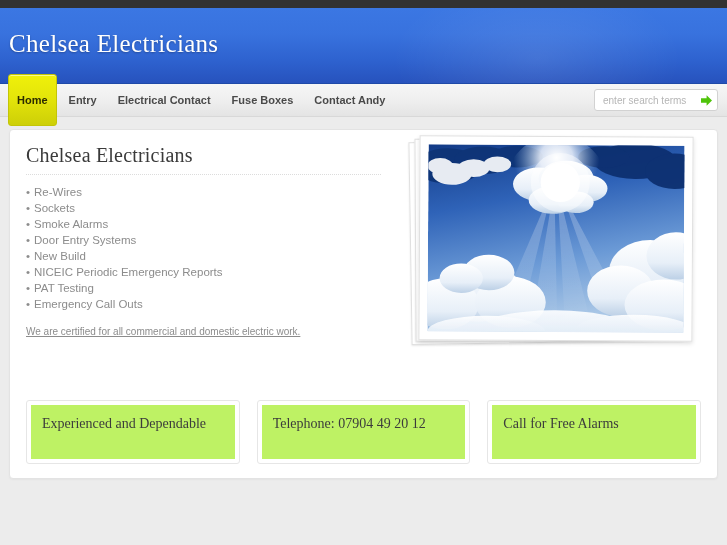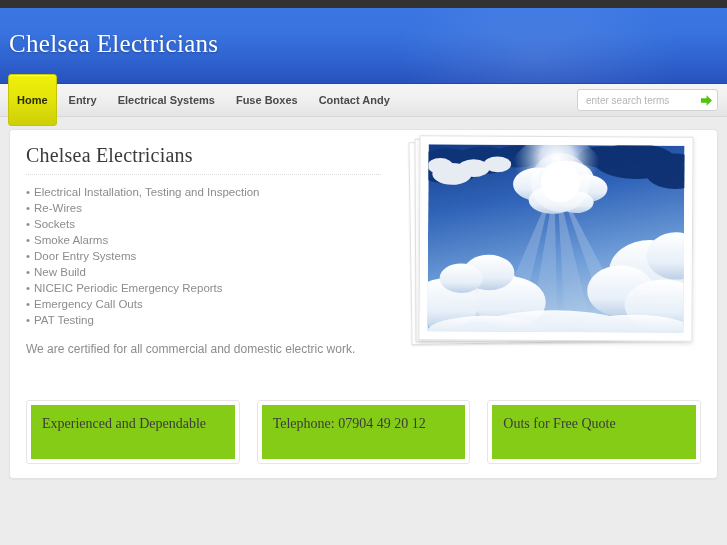--- a/index.html
+++ b/index.html
@@ -82,21 +82,21 @@
     border: 1px solid #c3c506;
     padding: 18px 8px;
     box-shadow: inset 0 1px 0 rgba(255,255,255,0.55);
   }
 
   
   .search-wrap {
     position: absolute;
     right: 9px;
     top: 5px;
-    width: 141px;
+    width: 124px;
     height: 22px;
     background: #ffffff;
     border: 1px solid #d2d2d2;
     border-radius: 3px;
     display: flex;
     align-items: center;
     padding: 0 4px 0 6px;
   }
   .search-input {
     border: 0;
@@ -157,22 +157,23 @@
   .service-list li {
     font-size: 11.5px;
     color: #8c8c8c;
     line-height: 16px;
     padding: 0;
   }
   .bullet { margin-right: 4px; }
 
   .certified-note {
     margin: 14px 0 9px 0;
-    font-size: 12px;
+    font-size: 10px;
     color: #8c8c8c;
+    text-decoration: underline;
   }
 
   
   .photo-stack {
     position: absolute;
     right: 22px;
     top: 6px;
     width: 285px;
     height: 215px;
   }
@@ -206,21 +207,21 @@
     gap: 17px;
   }
   .promo-box {
     flex: 1;
     background: #ffffff;
     border: 1px solid #e6e6e6;
     border-radius: 3px;
     padding: 4px;
   }
   .promo-inner {
-    background: #84cc16;
+    background: #bef264;
     height: 54px;
     padding: 9px 11px 0 11px;
   }
   .promo-text {
     font-family: "Liberation Serif", "DejaVu Serif", serif;
     font-size: 14px;
     color: #3c3c3c;
     line-height: 18px;
   }
 </style>
@@ -230,21 +231,21 @@
 <div class="topstrip"></div>
 
 <header class="site-header">
   <h1 class="site-title">Chelsea Electricians</h1>
 </header>
 
 <nav class="navbar">
   <ul class="nav-list">
     <li class="nav-item active">Home</li>
     <li class="nav-item">Entry</li>
-    <li class="nav-item">Electrical Systems</li>
+    <li class="nav-item">Electrical Contact</li>
     <li class="nav-item">Fuse Boxes</li>
     <li class="nav-item">Contact Andy</li>
   </ul>
 
   <div class="search-wrap">
     <input class="search-input" type="text" placeholder="enter search terms" style="">
     <button class="search-go">
       <svg width="13" height="13" viewBox="0 0 13 13">
         <path d="M1 4.2 H6.6 V1.3 L12 6.5 L6.6 11.7 V8.8 H1 Z" fill="#4fc40a"></path>
       </svg>
@@ -252,29 +253,28 @@
   </div>
 </nav>
 
 <div class="page-body">
   <section class="content-panel">
 
     <h2 class="content-heading">Chelsea Electricians</h2>
     <hr class="heading-rule">
 
     <ul class="service-list">
-      <li><span class="bullet">•</span><span>Electrical Installation, Testing and Inspection</span></li>
       <li><span class="bullet">•</span><span>Re-Wires</span></li>
       <li><span class="bullet">•</span><span>Sockets</span></li>
       <li><span class="bullet">•</span><span>Smoke Alarms</span></li>
       <li><span class="bullet">•</span><span>Door Entry Systems</span></li>
       <li><span class="bullet">•</span><span>New Build</span></li>
       <li><span class="bullet">•</span><span>NICEIC Periodic Emergency Reports</span></li>
+      <li><span class="bullet">•</span><span>PAT Testing</span></li>
       <li><span class="bullet">•</span><span>Emergency Call Outs</span></li>
-      <li><span class="bullet">•</span><span>PAT Testing</span></li>
     </ul>
 
     <p class="certified-note">We are certified for all commercial and domestic electric work.</p>
 
     <div class="photo-stack">
       <div class="photo-layer layer-back2"></div>
       <div class="photo-layer layer-back1"></div>
       <div class="photo-layer layer-front">
         <svg class="photo-img" viewBox="0 0 260 190" preserveAspectRatio="none">
           <defs>
@@ -368,19 +368,19 @@
           <span class="promo-text">Experienced and Dependable</span>
         </div>
       </div>
       <div class="promo-box">
         <div class="promo-inner">
           <span class="promo-text">Telephone: 07904 49 20 12</span>
         </div>
       </div>
       <div class="promo-box">
         <div class="promo-inner">
-          <span class="promo-text">Outs for Free Quote</span>
+          <span class="promo-text">Call for Free Alarms</span>
         </div>
       </div>
     </div>
 
   </section>
 </div>
 
 </body></html>

